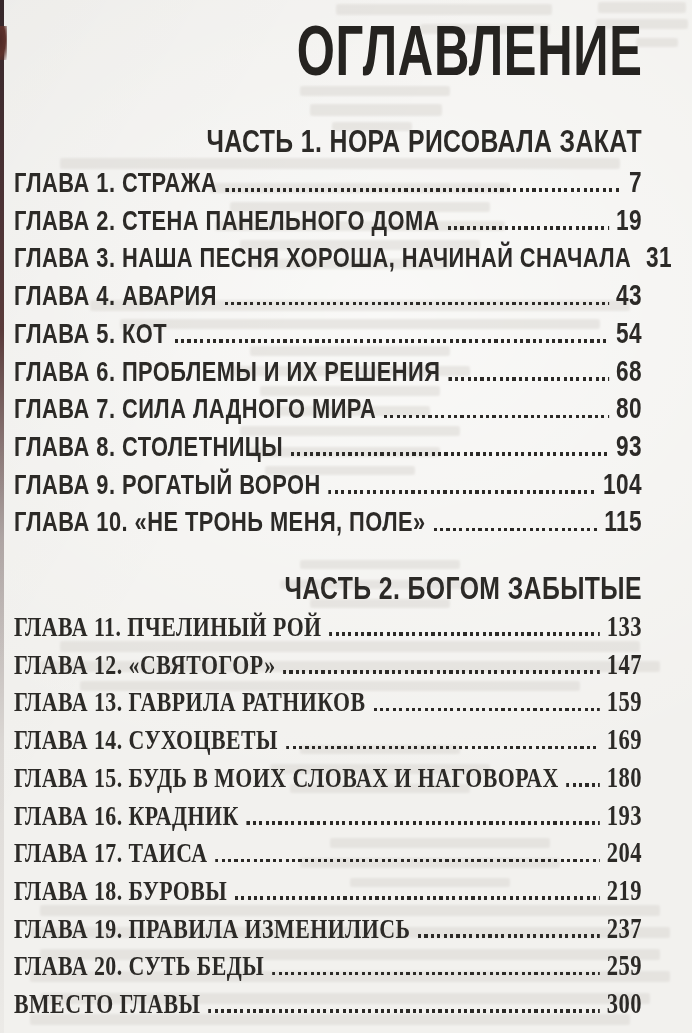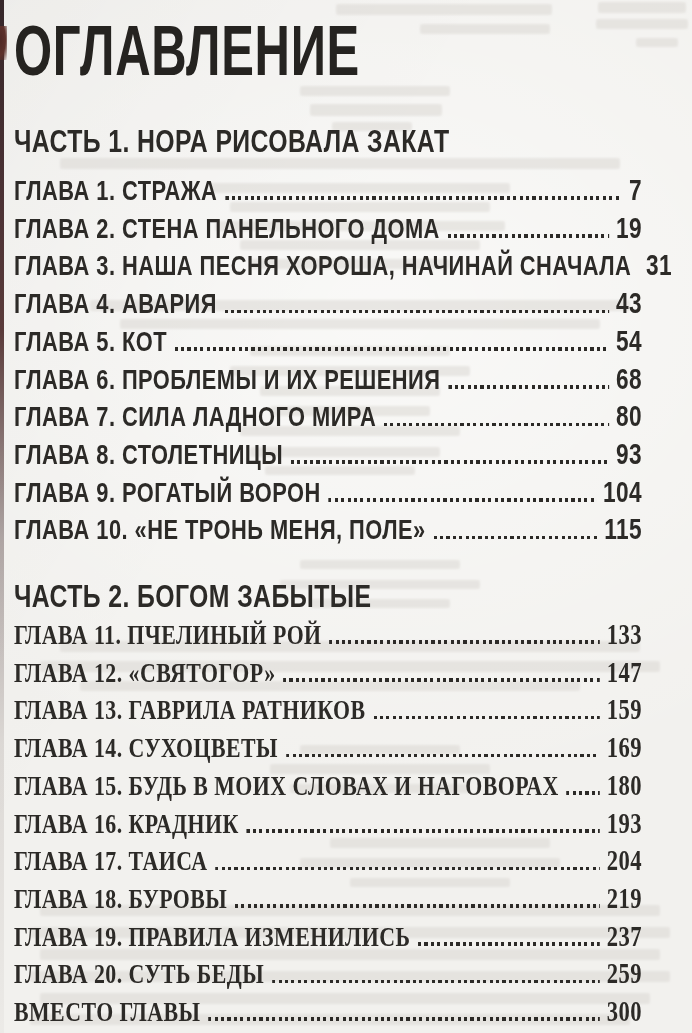--- a/index.html
+++ b/index.html
@@ -35,38 +35,38 @@
   }
 
   
   .ghosts{position:absolute;inset:0;z-index:1;}
   .g{
     position:absolute;height:10px;border-radius:2px;
     background:var(--bleed);opacity:.5;filter:blur(1.3px);
   }
 
   .content{
-    position:absolute;z-index:2;left:14px;top:0;width:628px;color:var(--ink);
+    position:absolute;z-index:2;left:14px;top:0;width:628px;color:var(--ink);text-align:right;
   }
 
   h1.toc-title{
     margin-top:23px;height:56px;line-height:56px;
     font-size:70px;font-weight:700;letter-spacing:1px;white-space:nowrap;
     width:143%;transform:scaleX(.70);transform-origin:0 0;
     color:#252320;
   }
 
   .part-heading{
     line-height:32px;font-size:31px;font-weight:700;letter-spacing:.5px;white-space:nowrap;
     width:125%;transform:scaleX(.80);transform-origin:0 0;
   }
   .part:nth-of-type(1) .part-heading{margin-top:47px;}
   .part:nth-of-type(2) .part-heading{margin-top:32px;}
 
-  .entries{margin-top:14px;}
+  .entries{margin-top:6px;}
   .part:nth-of-type(2) .entries{margin-top:3px;font-family:Liberation Serif, serif;}
 
   .entry{
     display:flex;align-items:baseline;white-space:nowrap;
     line-height:37.7px;
     width:128.2%;transform:scaleX(.78);transform-origin:0 0;
   }
   .entry .label{
     font-size:28px;font-weight:700;letter-spacing:.6px;
   }

